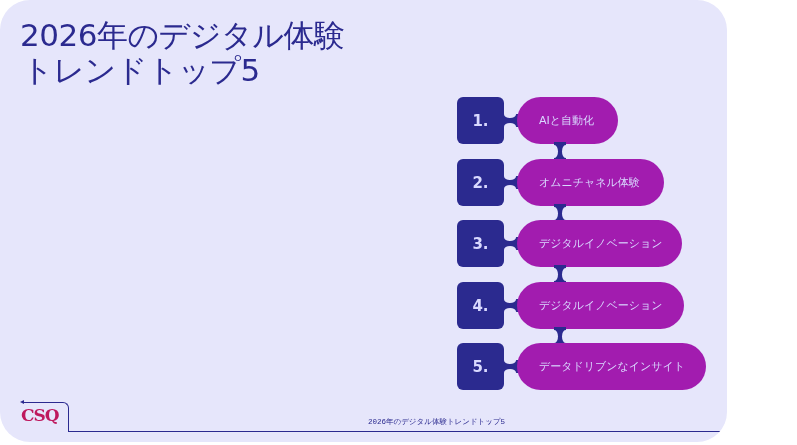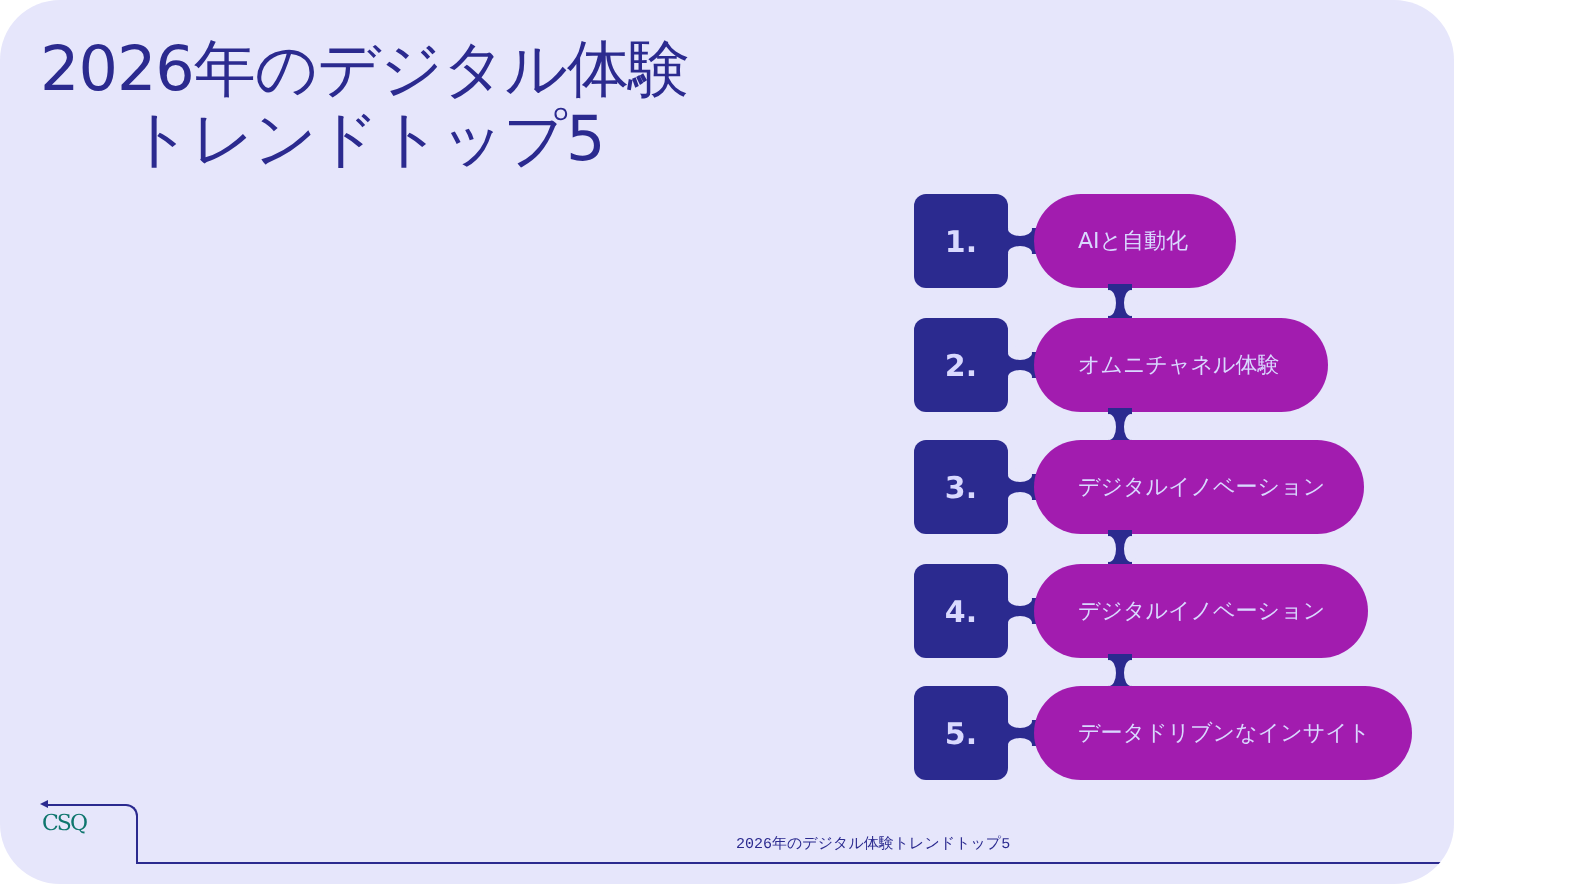--- a/index.html
+++ b/index.html
@@ -17,32 +17,32 @@
   .neck:after { bottom:-3px; }
   .pill { position:absolute; left:60px; top:0; height:47px; background:#a21caf; border-radius:24px; color:#d9d9ff; font-size:11px; display:flex; align-items:center; padding-left:22px; box-sizing:border-box; white-space:nowrap; }
   .vneck { position:absolute; left:97px; top:45px; width:12px; height:19px; background:#2b2a8f; }
   .vneck:before, .vneck:after { content:""; position:absolute; top:3px; width:7px; height:13px; background:#e6e6fb; border-radius:50%; }
   .vneck:before { left:-3px; }
   .vneck:after { right:-3px; }
   .footer-line-left { position:absolute; left:22px; top:402px; width:46px; height:29px; border-top:1px solid #2b2a8f; border-right:1px solid #2b2a8f; border-top-right-radius:6px; }
   .footer-bottom-line { position:absolute; left:68px; top:431px; width:706px; height:1px; background:#2b2a8f; }
   .footer-bottom-line:after { content:""; position:absolute; right:-2px; top:-2px; border-left:4px solid #2b2a8f; border-top:2.5px solid transparent; border-bottom:2.5px solid transparent; }
   .footer-arrow-left { position:absolute; left:20px; top:400px; border-right:4px solid #2b2a8f; border-top:2.5px solid transparent; border-bottom:2.5px solid transparent; }
-  .logo { position:absolute; left:21px; top:405px; font-family:"DejaVu Serif", serif; font-weight:normal; font-size:11px; color:#0f766e; letter-spacing:-1px; }
+  .logo { position:absolute; left:21px; top:405px; font-family:"DejaVu Serif", serif; font-weight:bold; font-size:17px; color:#be185d; letter-spacing:-1px; }
   .footer-left { position:absolute; left:79px; top:417px; font-size:7.5px; color:#2b2a8f; }
   .footer-center { position:absolute; left:368px; top:417px; font-size:7.5px; color:#2b2a8f;font-family:Liberation Mono, monospace; }
   .page-num { position:absolute; left:766px; top:417px; font-size:8px; font-weight:bold; color:#2b2a8f; }
 </style>
 </head>
 <body>
 
 <div class="slide">
   <h1 class="title">
     <span>2026年のデジタル体験</span>
-    <span style="padding-left:2px;text-align:center;">トレンドトップ5</span>
+    <span style="padding-left:2px;">トレンドトップ5</span>
   </h1>
 
   <div class="flow">
     <div class="row" style="top:97px;">
       <div class="num">1.</div>
       <div class="neck"></div>
       <div class="pill" style="width:101px;">AIと自動化</div>
       <div class="vneck"></div>
     </div>
     <div class="row" style="top:159px;">

